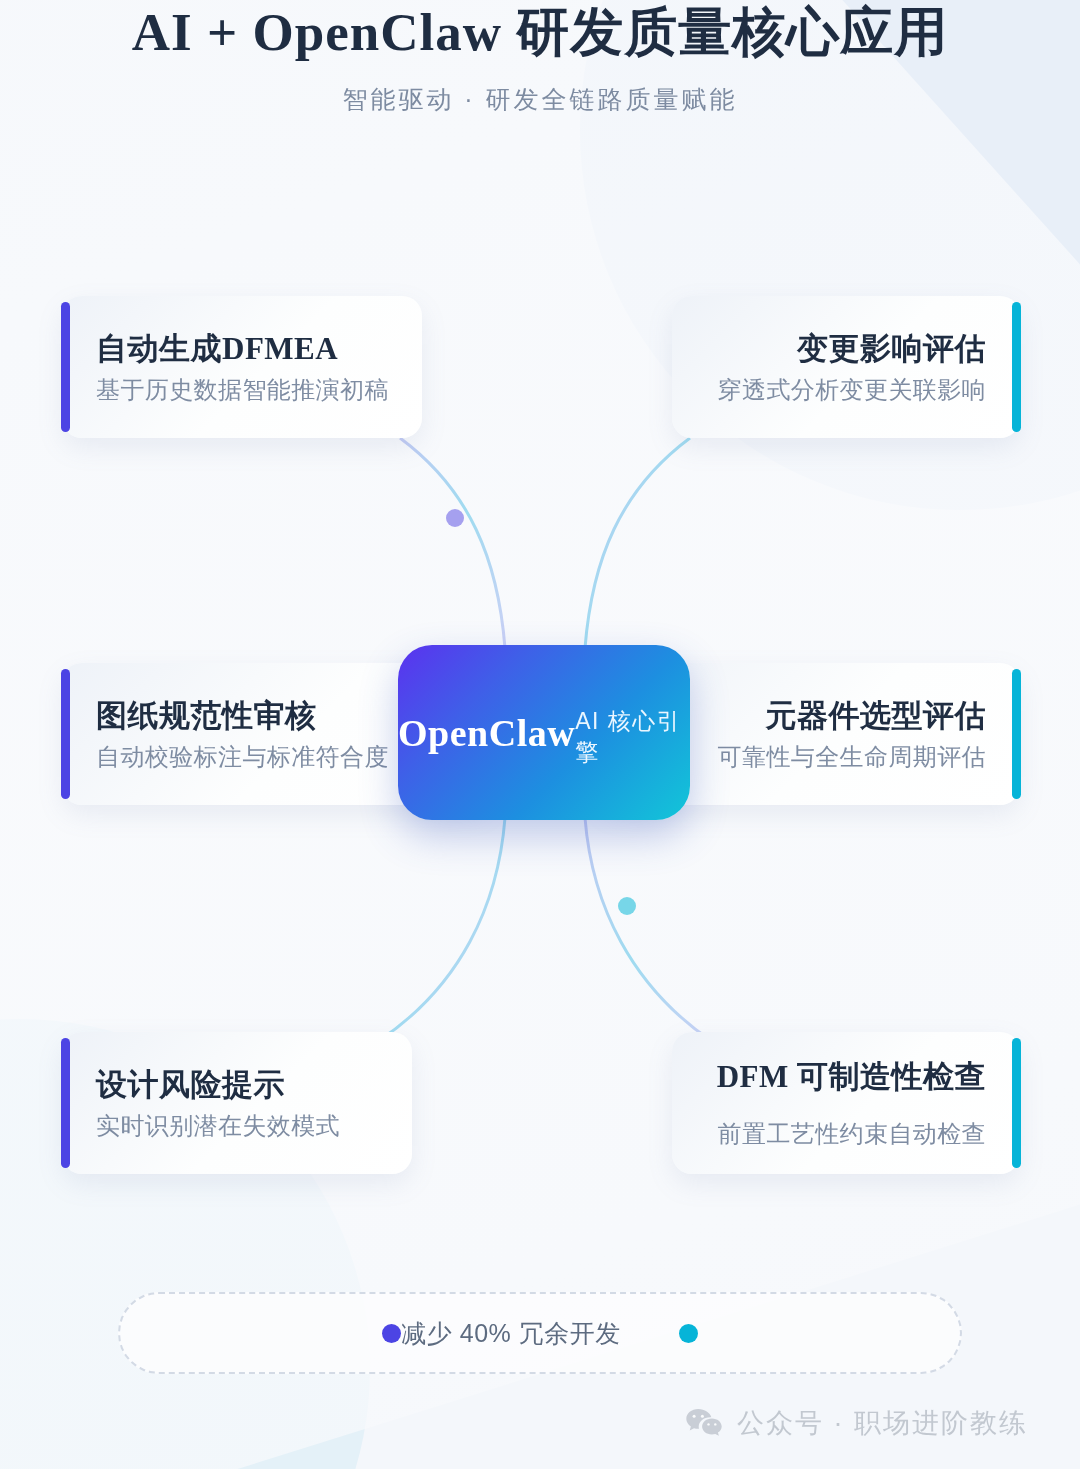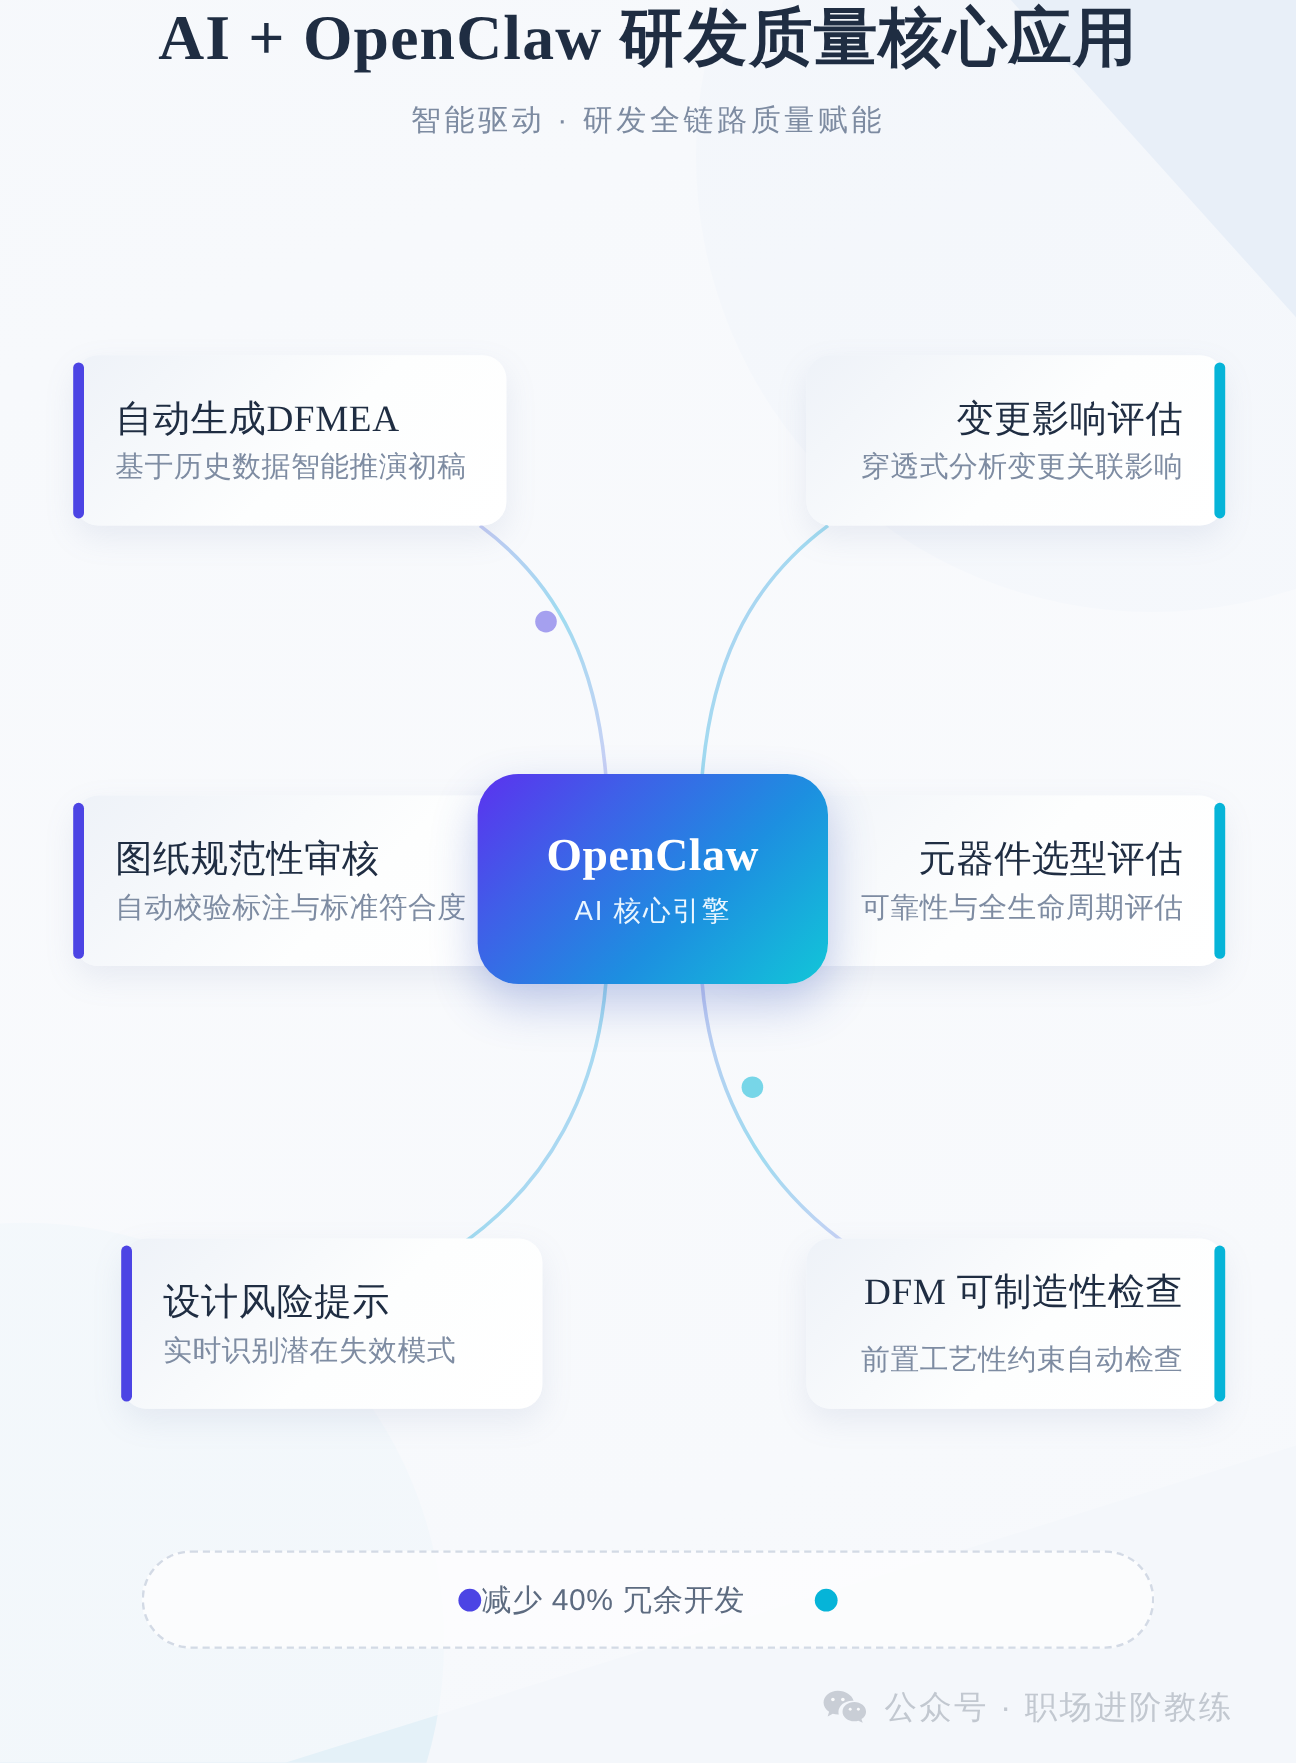--- a/index.html
+++ b/index.html
@@ -74,55 +74,55 @@
     position:absolute;
     width:9px;
     top:6px; bottom:6px;
     border-radius:6px;
   }
   .card.left  .bar { left:-1px;  background:#4c44e4; }
   .card.right .bar { right:-1px; background:#06b4d8; }
 
   .card .c-title {
     font-family:"Liberation Serif","DejaVu Serif",serif;
-    font-weight:400;
+    font-weight:700;
     font-size:31px;
     color:#1f2d42;
     letter-spacing:.5px;
     line-height:1.2;
     text-align:right;
   }
   .card .c-desc {
     margin-top:9px;
     font-size:24px;
     color:#7e8ca2;
     letter-spacing:.4px;
     line-height:1.2;
   }
 
   
   #card-dfmea   { left:62px;  top:296px;  width:360px; height:142px; }
   #card-change  { left:672px; top:296px;  width:348px; height:142px; }
   #card-drawing { left:62px;  top:663px;  width:430px; height:142px; }
   #card-comp    { left:600px; top:663px;  width:420px; height:142px; }
-  #card-risk    { left:62px;  top:1032px; width:350px; height:142px;margin-left:40px; }
+  #card-risk    { left:62px;  top:1032px; width:350px; height:142px; }
   #card-dfm     { left:672px; top:1032px; width:348px; height:142px;gap:16px; }
 
   
   #card-drawing, #card-comp { z-index:5; }
 
   
   .hub {
     position:absolute;
     left:398px; top:645px;
     width:292px; height:175px;
     border-radius:34px;
     background:linear-gradient(135deg,#5b32ef 0%,#3f5fe8 28%,#1d8fe0 62%,#12c6d8 100%);
     box-shadow:0 16px 38px rgba(60,90,190,.30);
-    display:flex; flex-direction:column;
+    display:flex; flex-direction:row;
     align-items:center; justify-content:center;
     z-index:8;
   }
   .hub .h-title {
     font-family:"Liberation Serif","DejaVu Serif",serif;
     font-weight:700;
     font-size:38px;
     color:#ffffff;
     letter-spacing:.5px;
   }

